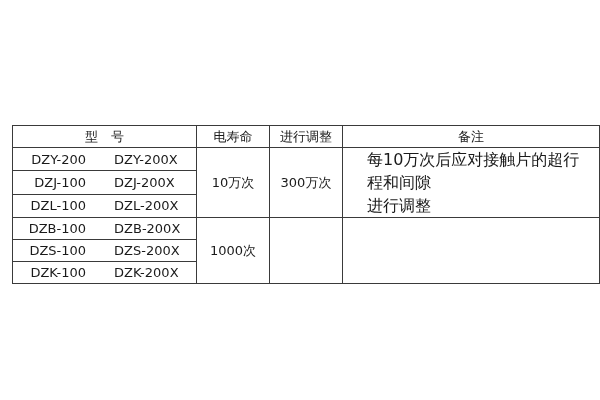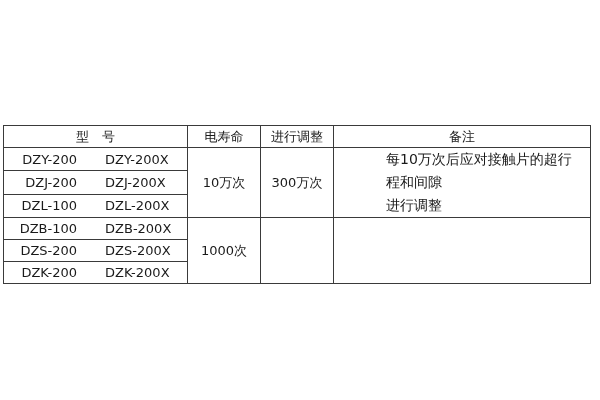--- a/index.html
+++ b/index.html
@@ -10,21 +10,21 @@
   body {
     width: 600px;
     height: 400px;
     position: relative;
     font-family: "DejaVu Sans", "Liberation Sans", sans-serif;
     color: #1a1a1a;
     overflow: hidden;
   }
   .spec-table-wrap {
     position: absolute;
-    left: 3px;
+    left: 12px;
     top: 125px;
     width: 587px;
   }
   table.spec-table {
     border-collapse: collapse;
     table-layout: fixed;
     width: 100%;
     background: #ffffff;
   }
   .spec-table th,
@@ -53,22 +53,21 @@
   td.note-cell {
     text-align: left;
     vertical-align: middle;
   }
   .note-lines {
     padding-left: 24px;
     padding-right: 8px;
   }
   .note-line {
     line-height: 23px;
-    font-size: 14px;
-    margin-left: 28px;
+    font-size: 16px;
   }
 </style>
 </head>
 <body>
 
 <div class="spec-table-wrap">
   <table class="spec-table">
     <colgroup>
       <col class="c-model">
       <col class="c-elec">
@@ -96,21 +95,21 @@
         <td rowspan="3" class="note-cell">
           <div class="note-lines">
             <div class="note-line">每10万次后应对接触片的超行程和间隙</div>
             <div class="note-line">进行调整</div>
           </div>
         </td>
       </tr>
       <tr>
         <td>
           <div class="model-pair">
-            <span>DZJ-200</span>
+            <span>DZJ-100</span>
             <span>DZJ-200X</span>
           </div>
         </td>
       </tr>
       <tr>
         <td>
           <div class="model-pair">
             <span>DZL-100</span>
             <span>DZL-200X</span>
           </div>
@@ -128,28 +127,28 @@
         <td rowspan="3" class="note-cell">
           <div class="note-lines">
             <div class="note-line"></div>
             <div class="note-line"></div>
           </div>
         </td>
       </tr>
       <tr>
         <td>
           <div class="model-pair">
-            <span>DZS-200</span>
+            <span>DZS-100</span>
             <span>DZS-200X</span>
           </div>
         </td>
       </tr>
       <tr>
         <td>
           <div class="model-pair">
-            <span>DZK-200</span>
+            <span>DZK-100</span>
             <span>DZK-200X</span>
           </div>
         </td>
       </tr>
     </tbody>
   </table>
 </div>
 
 </body></html>

